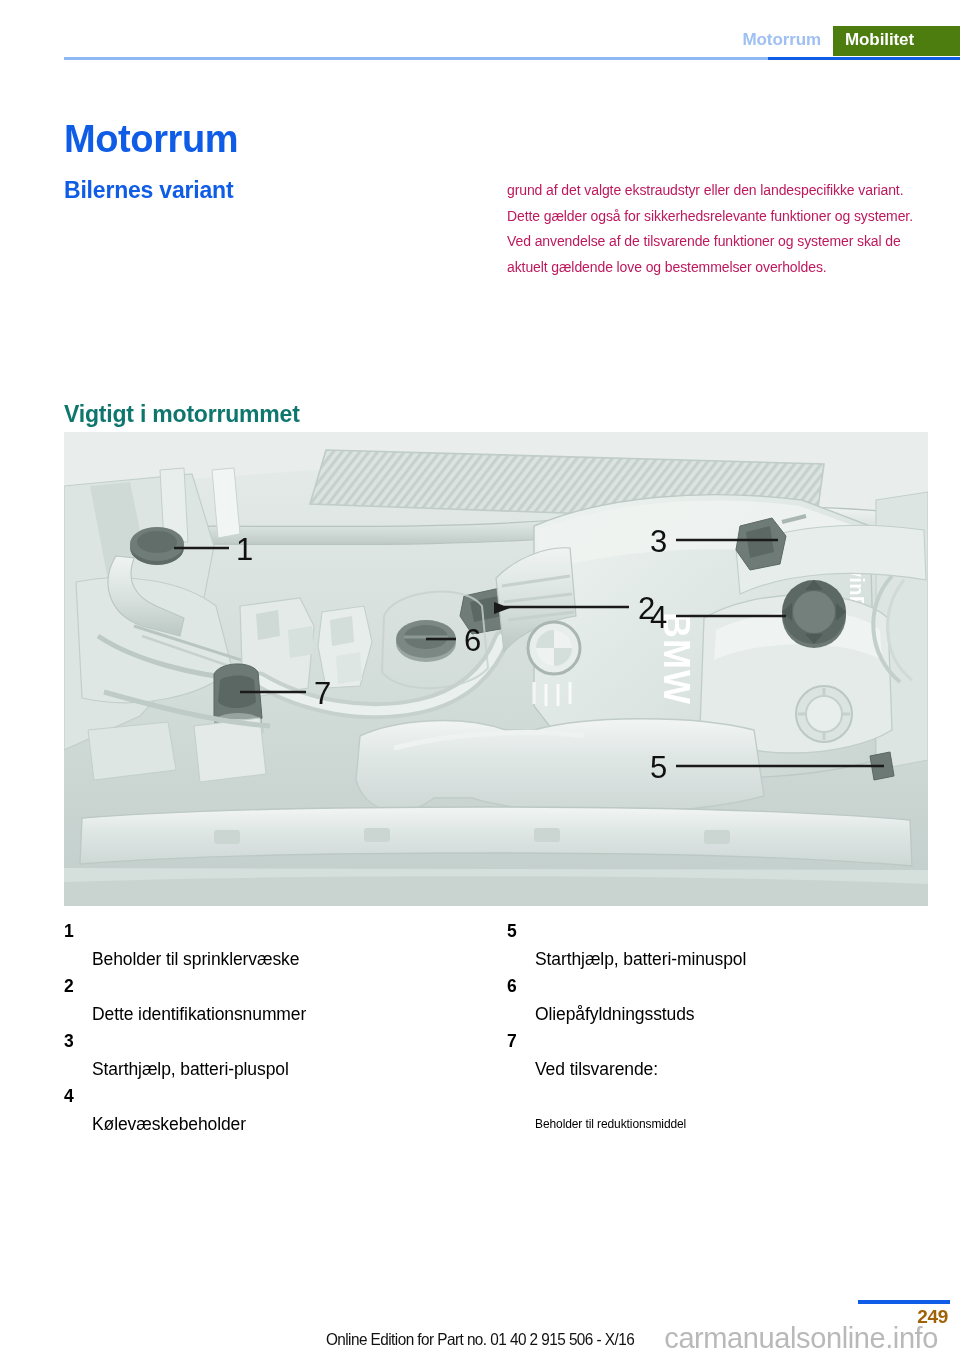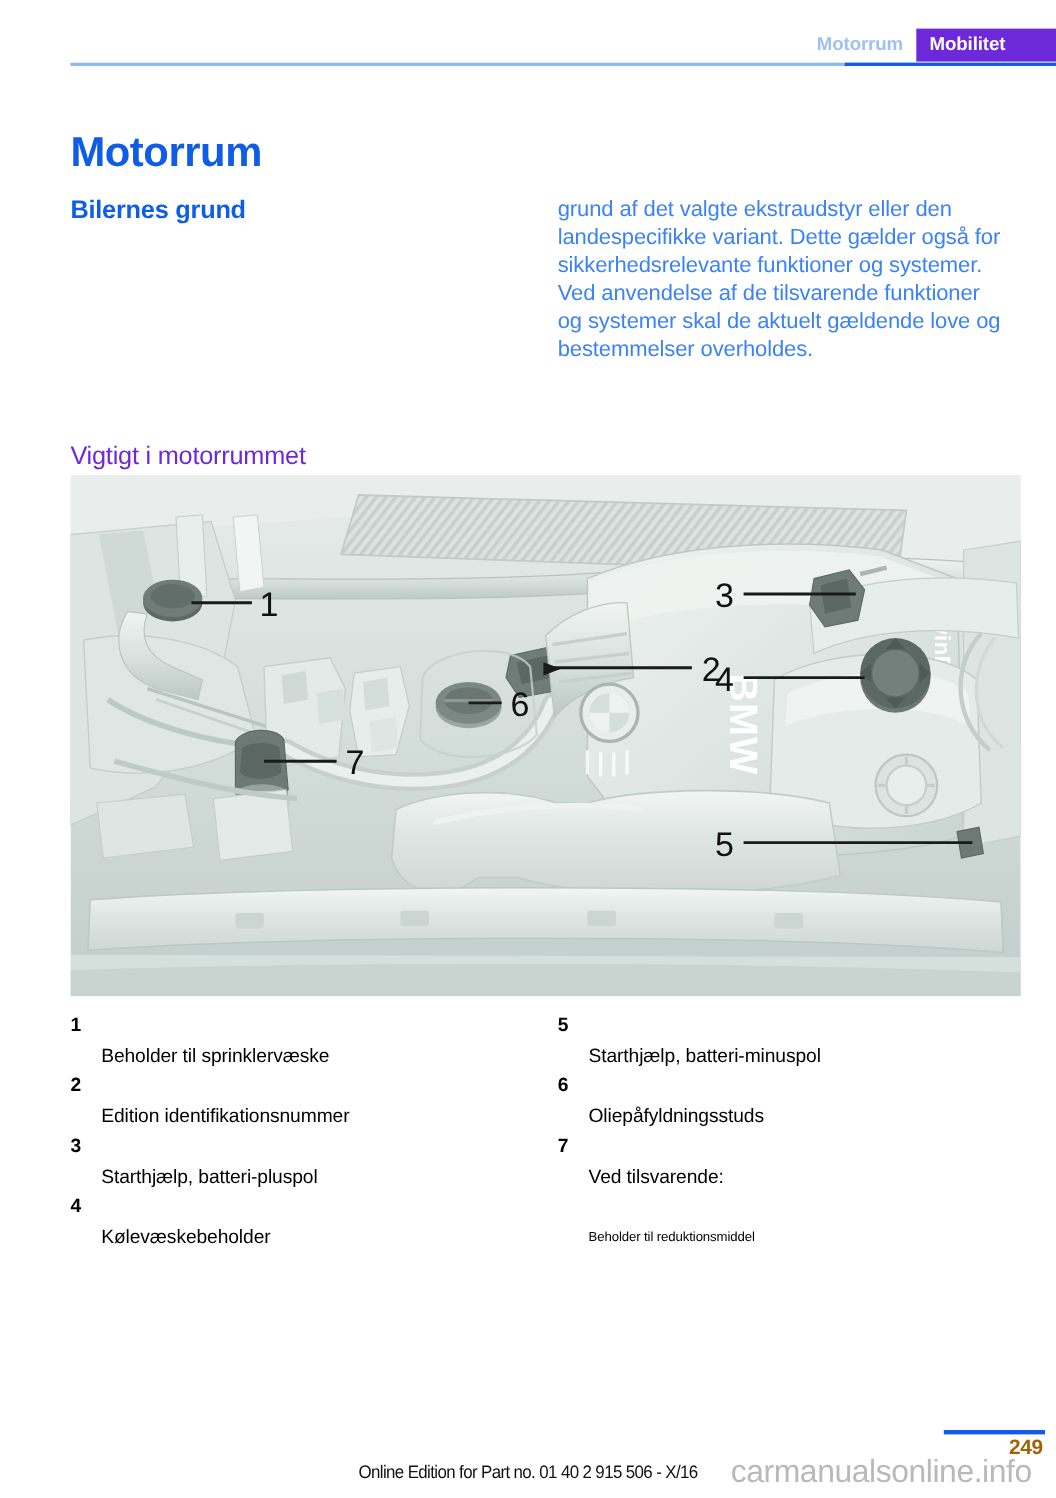--- a/index.html
+++ b/index.html
@@ -39,21 +39,21 @@
     letter-spacing: -0.1px;
     padding: 0 12px 2px 12px;
     white-space: nowrap;
   }
   .tab-inactive {
     color: #9fc0f2;
     background: #ffffff;
   }
   .tab-active {
     color: #ffffff;
-    background: #6d28d9;
+    background: #4d7c0f;
     padding-right: 46px;
   }
   .header-rule {
     position: absolute;
     left: 64px;
     right: 0;
     top: 57px;
     height: 3px;
     background: #8fb9f5;
   }
@@ -101,34 +101,34 @@
 
   .section-heading {
     font-size: 23px;
     font-weight: bold;
     color: #0f5ce6;
     line-height: 1.1;
     letter-spacing: -0.2px;
     margin: 0 0 16px 0;
   }
   .body-text {
-    font-size: 20px;
+    font-size: 14px;
     line-height: 25.5px;
-    color: #3b82f6;
+    color: #be185d;
     margin: 0;
     letter-spacing: -0.1px;
   }
 
   .sub-heading {
     position: absolute;
     left: 0;
     top: 382px;
     font-size: 23px;
-    font-weight: normal;
-    color: #6d28d9;
+    font-weight: bold;
+    color: #0f766e;
     letter-spacing: -0.2px;
   }
 
   
   .figure {
     position: absolute;
     left: 0;
     top: 430px;
     width: 864px;
     height: 476px;
@@ -225,21 +225,21 @@
   <div class="header-rule"></div>
   <div class="header-rule-blue"></div>
 </div>
 
 <div class="page">
 
   <h1 class="chapter-title">Motorrum</h1>
 
   <div class="cols">
     <div class="col col-left">
-      <h2 class="section-heading">Bilernes grund</h2>
+      <h2 class="section-heading">Bilernes variant</h2>
     </div>
     <div class="col col-right">
       <p class="body-text">grund af det valgte ekstraudstyr eller den landespecifikke variant. Dette gælder også for sikkerhedsrelevante funktioner og systemer. Ved anvendelse af de tilsvarende funktioner og systemer skal de aktuelt gældende love og bestemmelser overholdes.</p>
     </div>
   </div>
 
   <h2 class="sub-heading">Vigtigt i motorrummet</h2>
 
   <div class="figure">
     <svg width="864" height="476" viewBox="0 0 864 476">
@@ -446,21 +446,21 @@
 
   <div class="legend">
 
     <div class="legend-col legend-col-left">
       <div class="legend-item">
         <span class="legend-num">1</span>
         <span class="legend-label">Beholder til sprinklervæske</span>
       </div>
       <div class="legend-item">
         <span class="legend-num">2</span>
-        <span class="legend-label">Edition identifikationsnummer</span>
+        <span class="legend-label">Dette identifikationsnummer</span>
       </div>
       <div class="legend-item">
         <span class="legend-num">3</span>
         <span class="legend-label">Starthjælp, batteri-pluspol</span>
       </div>
       <div class="legend-item">
         <span class="legend-num">4</span>
         <span class="legend-label">Kølevæskebeholder</span>
       </div>
     </div>

